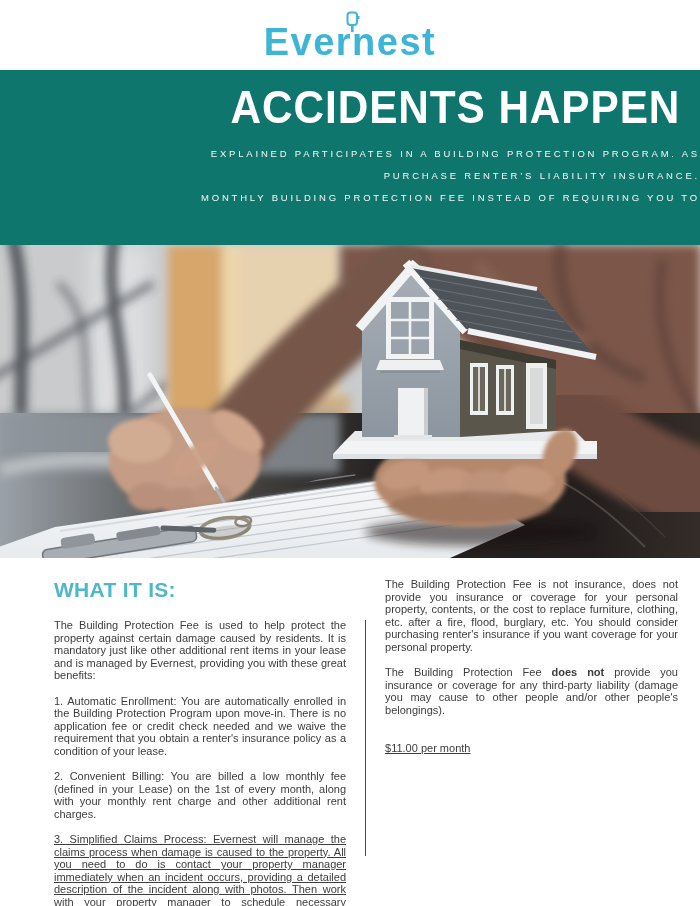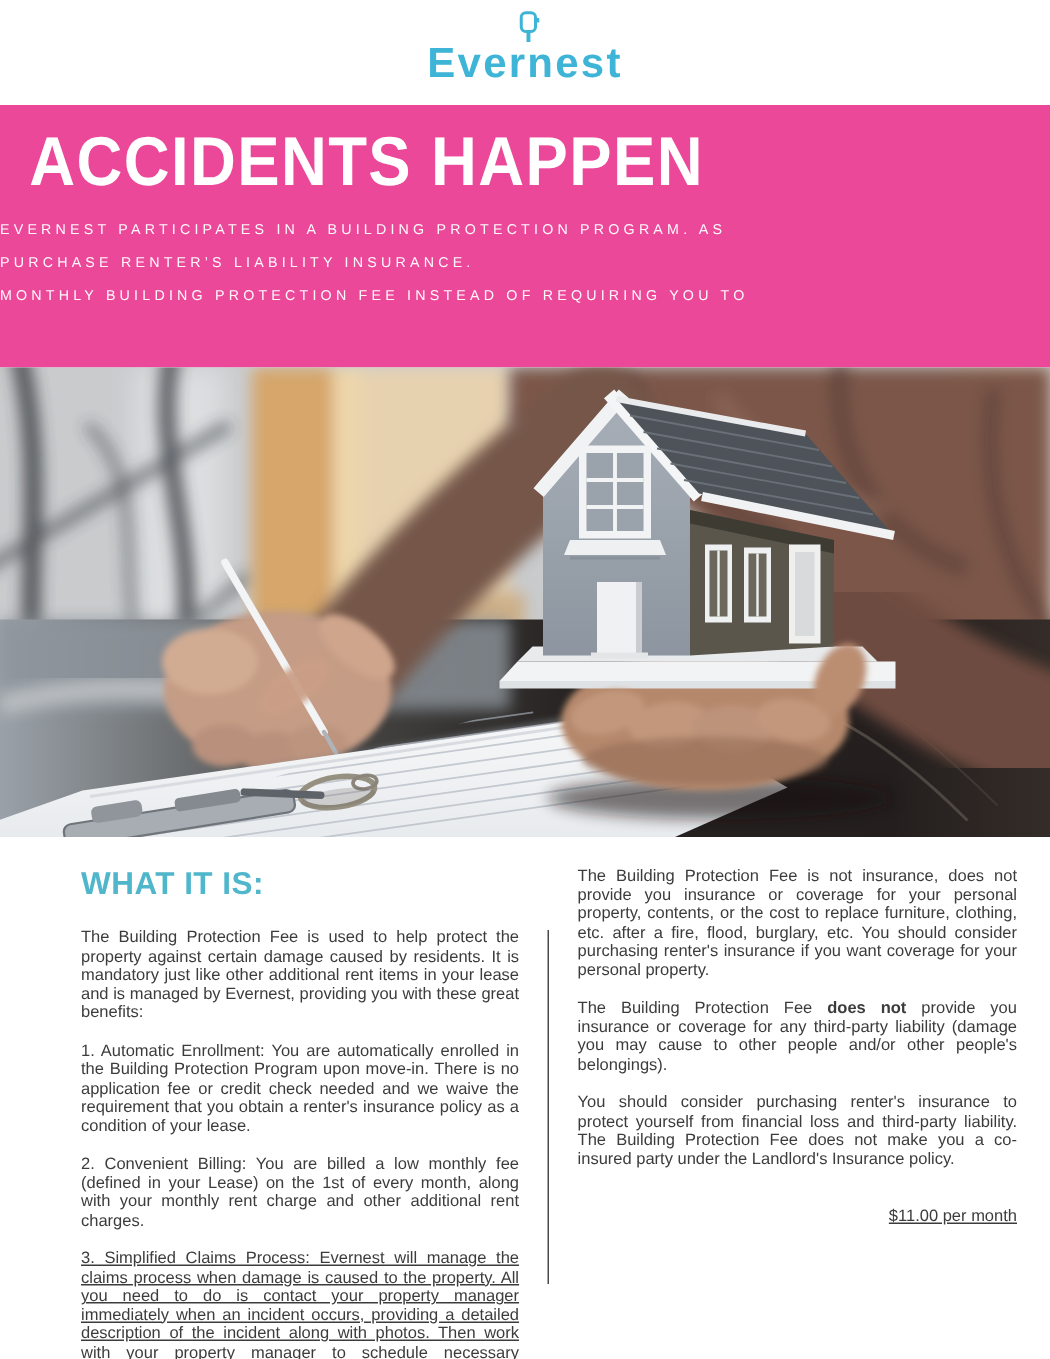--- a/index.html
+++ b/index.html
@@ -2,44 +2,44 @@
 <html><head>
 <meta charset="utf-8">
 <style>
   html,body{margin:0;padding:0;background:#ffffff;}
   .page{position:relative;width:700px;height:906px;background:#ffffff;overflow:hidden;
         font-family:"Liberation Sans",sans-serif;}
 
   
   .header{height:70px;display:flex;align-items:center;justify-content:center;background:#ffffff;}
   .logo{position:relative;display:inline-block;color:#3eb5d6;font-weight:bold;
-        font-size:28px;letter-spacing:1.5px;line-height:1;padding-top:14px;}
+        font-size:38px;letter-spacing:1.5px;line-height:1;padding-top:14px;}
   .logo-key{position:absolute;top:-8px;left:50%;margin-left:-4px;}
 
   
-  .banner{height:175px;background:#ec4899;text-align:left;color:#ffffff;
+  .banner{height:175px;background:#0f766e;text-align:right;color:#ffffff;
           box-sizing:border-box;padding-top:11px;overflow:hidden;}
   .banner-title{margin:0;font-size:46px;font-weight:bold;letter-spacing:1px;line-height:1.15;
                 display:inline-block;transform:scaleX(.92);white-space:nowrap;}
   .banner-sub{margin-top:9px;font-size:9.5px;font-weight:400;letter-spacing:2.8px;
               line-height:22px;color:rgba(255,255,255,.96);}
 
   
   .photo{display:block;width:700px;height:313px;background:#c7c9cc;}
 
   
   .content{display:flex;box-sizing:border-box;padding:20px 22px 0 22px;margin-left:32px;}
   .col-left{width:308px;}
   .col-right{width:309px;}
   .divider{width:1px;background:#4a4a4a;height:236px;margin:42px 19px 0 19px;flex-shrink:0;}
   .col-heading{margin:0 0 17px 0;font-size:21px;font-weight:800;color:#4fb6cb;
                letter-spacing:.3px;white-space:nowrap;}
   .body-p{margin:0 0 13px 0;font-size:11px;line-height:12.5px;text-align:justify;color:#3c3c3c;}
   .body-p:last-child{margin-bottom:0;text-decoration:underline;}
-  .price{margin-top:26px;text-align:right;}
+  .price{margin-top:26px;text-align:left;}
 </style>
 </head>
 <body>
 
 <div class="page">
 
   <div class="header">
     <div class="logo">
       <span class="logo-key">
         <svg width="14" height="22" viewBox="0 0 14 22">
@@ -48,21 +48,21 @@
           <rect x="5" y="14" width="2.6" height="7" fill="#3eb5d6"></rect>
         </svg>
       </span>
       <span>Evernest</span>
     </div>
   </div>
 
   <div class="banner">
     <h1 class="banner-title">ACCIDENTS HAPPEN</h1>
     <div class="banner-sub">
-      <div>EVERNEST PARTICIPATES IN A BUILDING PROTECTION PROGRAM. AS</div>
+      <div>EXPLAINED PARTICIPATES IN A BUILDING PROTECTION PROGRAM. AS</div>
       <div>PURCHASE RENTER’S LIABILITY INSURANCE.</div>
       <div>MONTHLY BUILDING PROTECTION FEE INSTEAD OF REQUIRING YOU TO</div>
     </div>
   </div>
 
   <svg class="photo" viewBox="0 0 700 313" preserveAspectRatio="none">
     <defs>
       <filter id="bBig" x="-30%" y="-30%" width="160%" height="160%">
           <feGaussianBlur stdDeviation="9"></feGaussianBlur>
         </filter>
@@ -254,18 +254,17 @@
       <p class="body-p">1. Automatic Enrollment: You are automatically enrolled in the Building Protection Program upon move-in. There is no application fee or credit check needed and we waive the requirement that you obtain a renter's insurance policy as a condition of your lease.</p>
       <p class="body-p">2. Convenient Billing: You are billed a low monthly fee (defined in your Lease) on the 1st of every month, along with your monthly rent charge and other additional rent charges.</p>
       <p class="body-p">3. Simplified Claims Process: Evernest will manage the claims process when damage is caused to the property. All you need to do is contact your property manager immediately when an incident occurs, providing a detailed description of the incident along with photos. Then work with your property manager to schedule necessary inspections.</p>
     </div>
 
     <div class="divider"></div>
 
     <div class="col-right">
       <p class="body-p">The Building Protection Fee is not insurance, does not provide you insurance or coverage for your personal property, contents, or the cost to replace furniture, clothing, etc. after a fire, flood, burglary, etc. You should consider purchasing renter's insurance if you want coverage for your personal property.</p>
       <p class="body-p"><span>The Building Protection Fee </span><b>does not</b><span> provide you insurance or coverage for any third-party liability (damage you may cause to other people and/or other people's belongings).</span></p>
-      <p class="body-p">You should consider purchasing renter's insurance to protect yourself from financial loss and third-party liability. The Building Protection Fee does not make you a co-insured party under the Landlord's Insurance policy.</p>
       <p class="body-p price">$11.00 per month</p>
     </div>
 
   </div>
 </div>
 
 </body></html>

